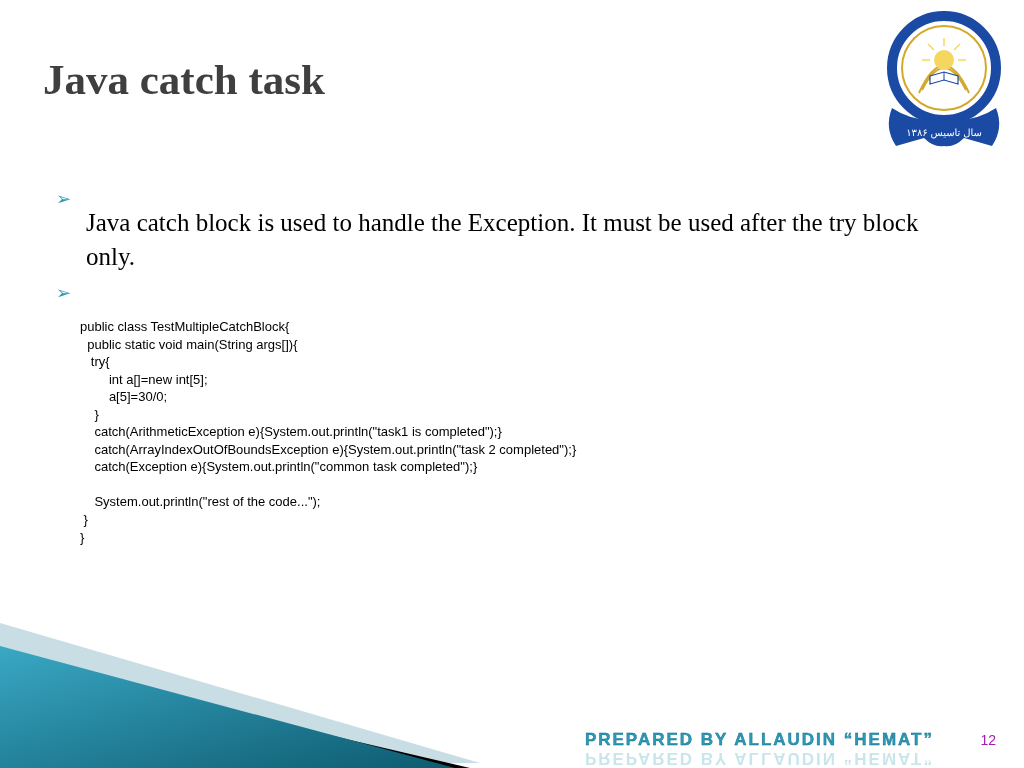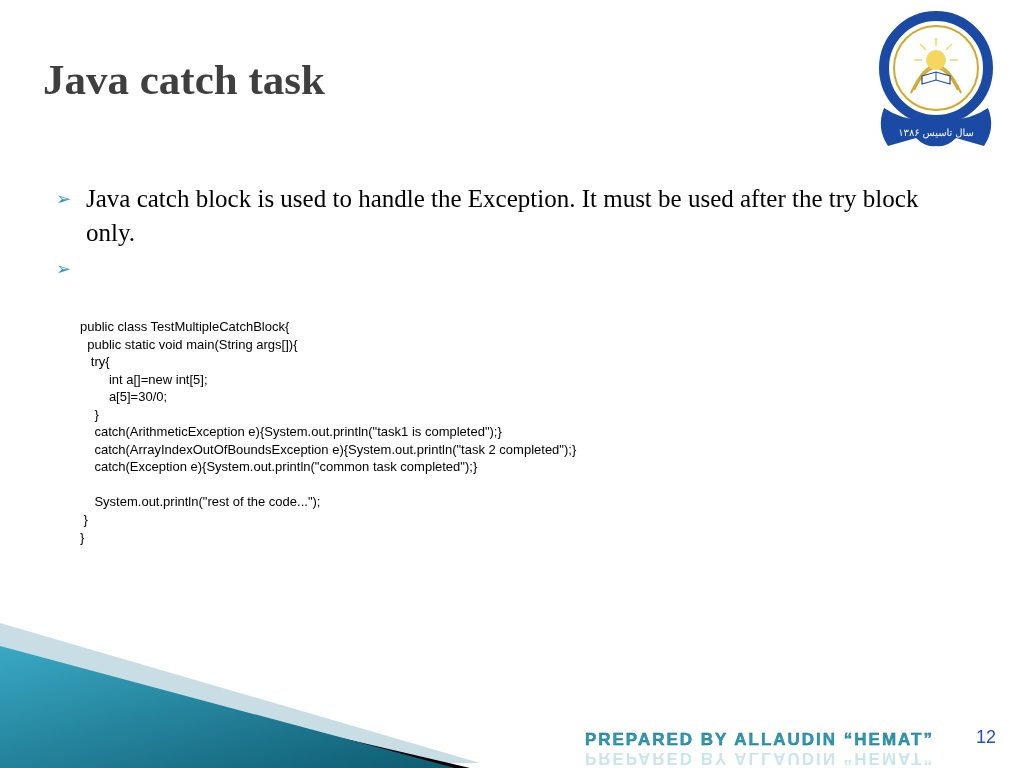--- a/index.html
+++ b/index.html
@@ -15,21 +15,21 @@
     position: absolute;
     top: 55px;
     left: 43px;
     font-size: 43px;
     font-weight: bold;
     color: #3f3f3f;
   }
   .logo {
     position: absolute;
     top: 8px;
-    right: 18px;
+    right: 10px;
     width: 140px;
     height: 160px;
   }
   .content {
     position: absolute;
     top: 182px;
     left: 56px;
     right: 60px;
   }
   .bullet-row {
@@ -40,20 +40,21 @@
   .bullet {
     flex: 0 0 30px;
     color: #2c9ab7;
     font-size: 18px;
     padding-top: 6px;
   }
   .bullet-text {
     font-size: 25px;
     color: #000;
     line-height: 1.35;
+    margin-top: 24px;
   }
   .code {
     position: absolute;
     top: 318px;
     left: 80px;
     font-family: Arial, Helvetica, sans-serif;
     font-size: 13px;
     color: #000;
     line-height: 1.35;
     white-space: pre;
@@ -79,22 +80,22 @@
     letter-spacing: 2px;
     color: #2c9ab7;
     transform: scaleY(-1);
     opacity: 0.25;
   }
   .pagenum {
     position: absolute;
     bottom: 20px;
     right: 28px;
     font-family: Arial, sans-serif;
-    font-size: 18px;
-    color: #1d4ed8;
+    font-size: 14px;
+    color: #a21caf;
   }
   .decor {
     position: absolute;
     left: 0;
     bottom: 0;
     width: 1024px;
     height: 180px;
     pointer-events: none;
   }
 </style>

